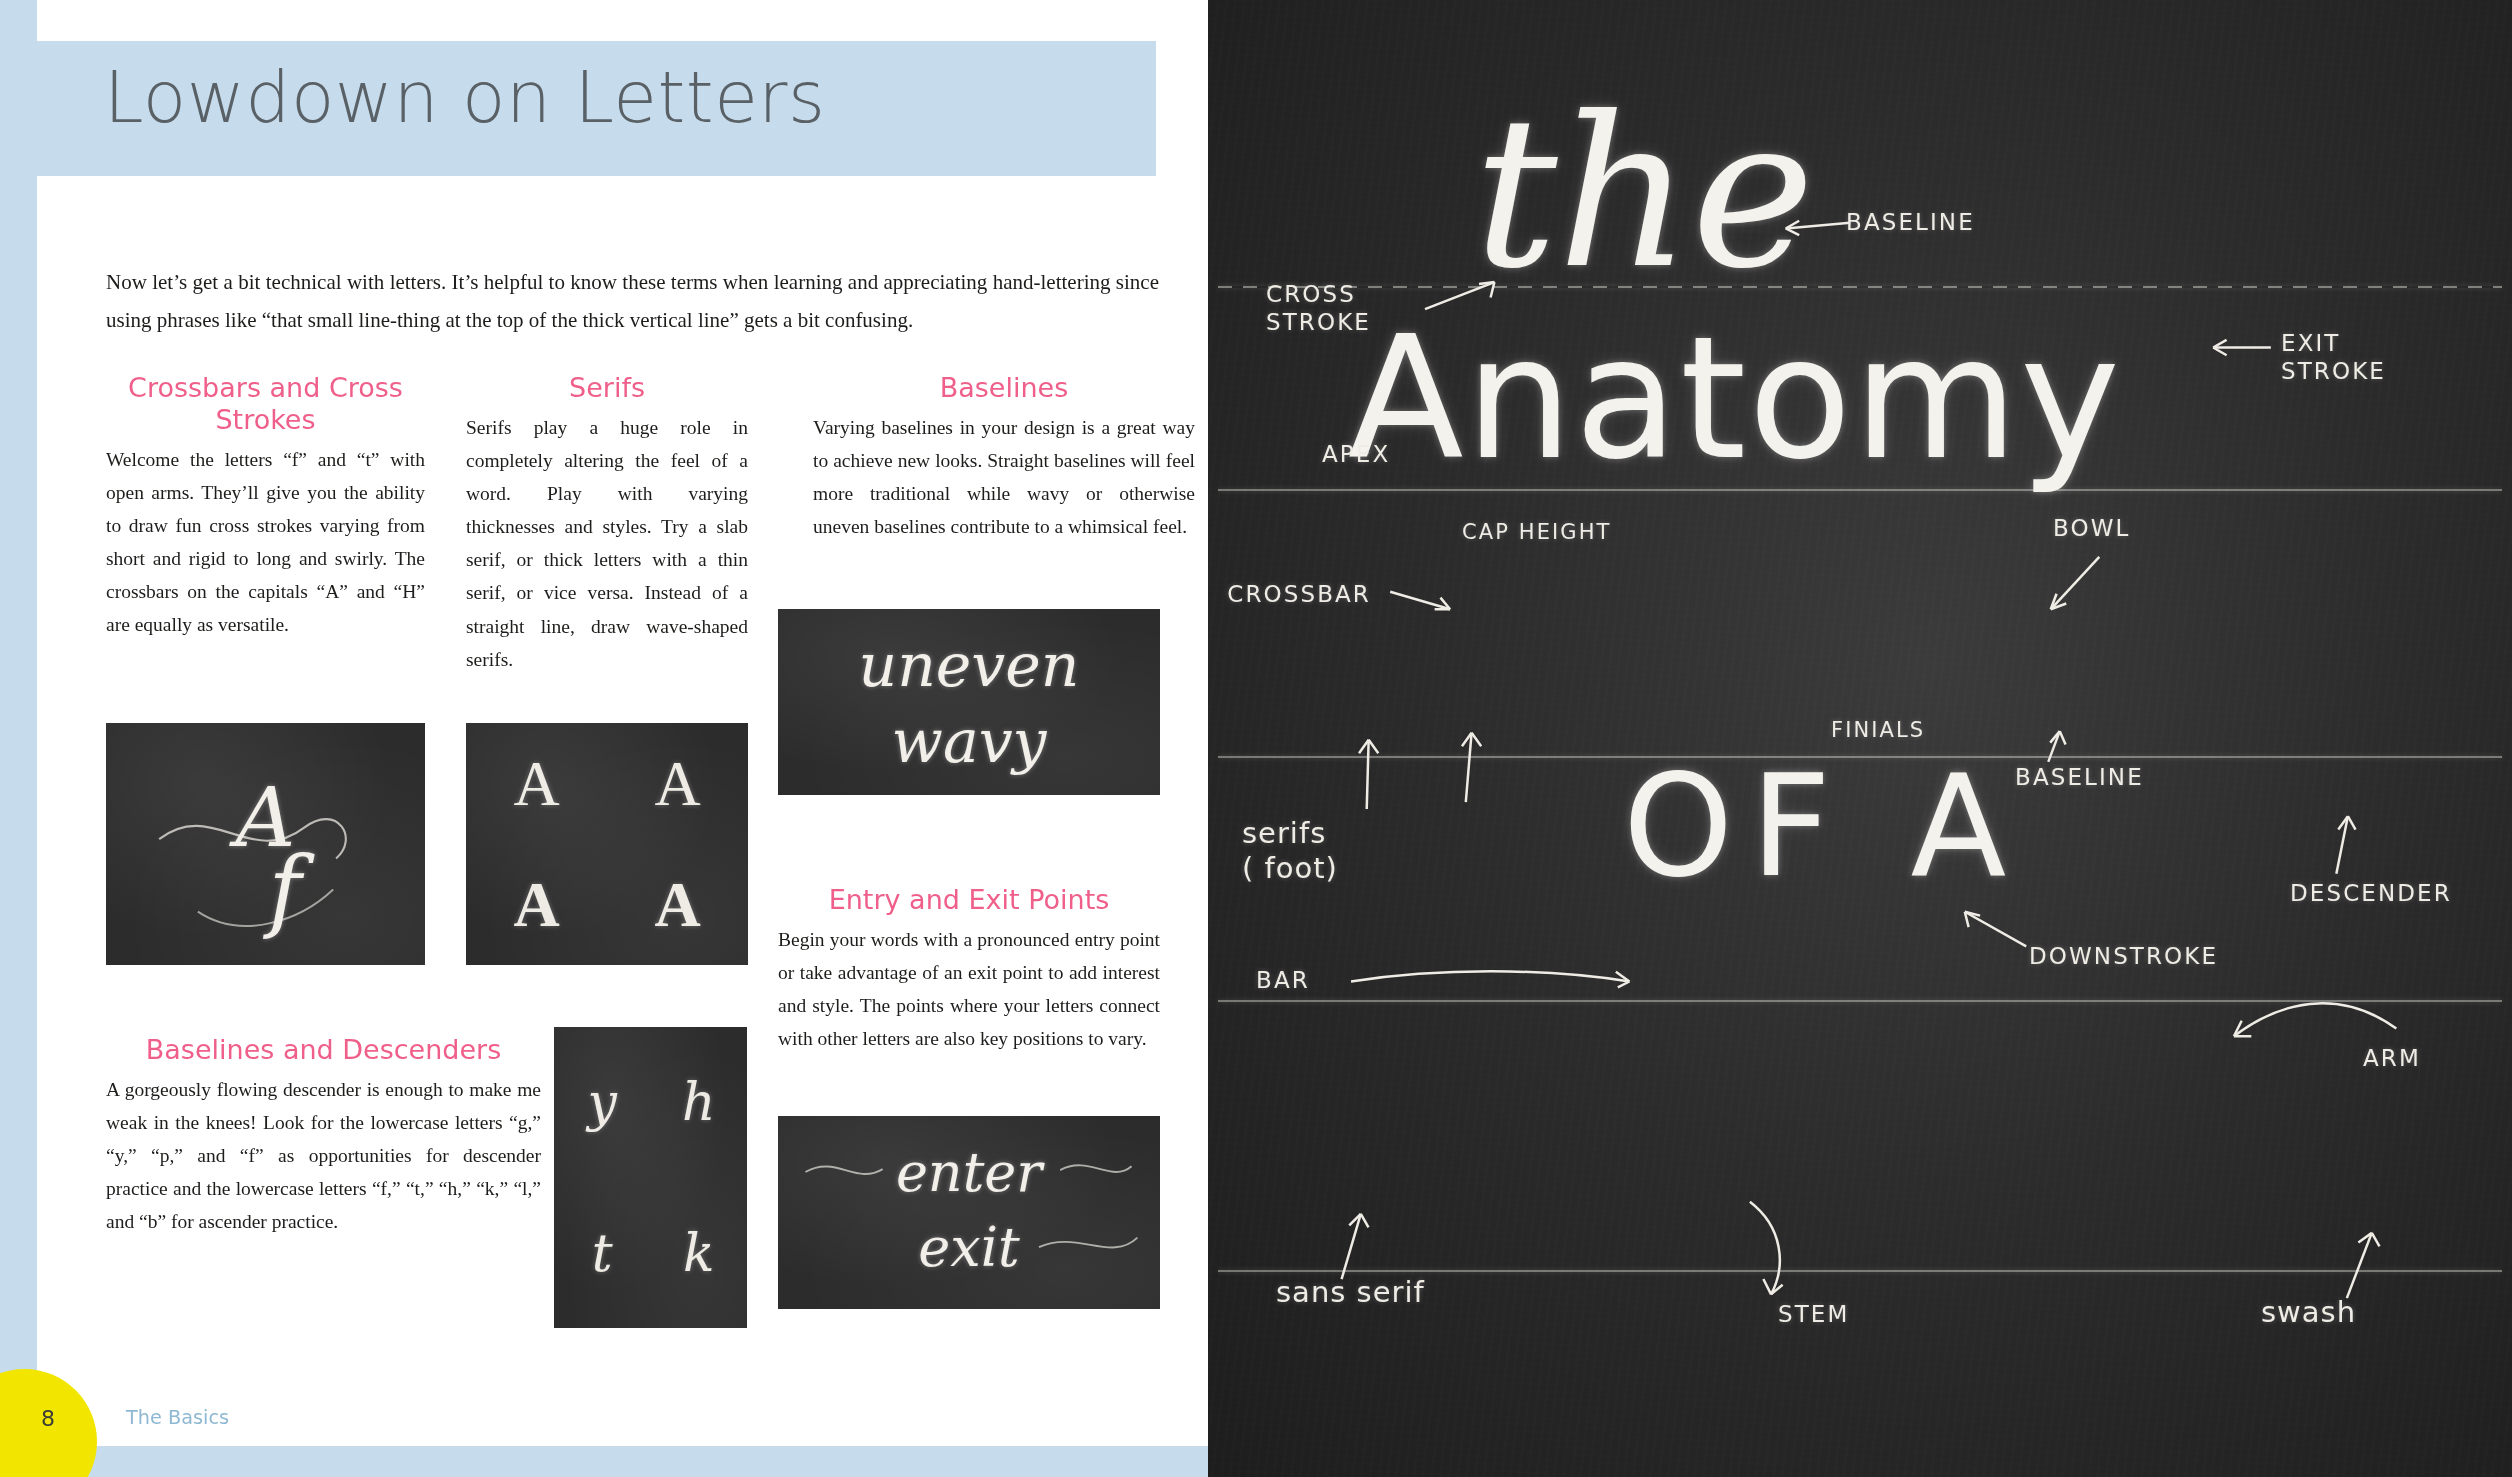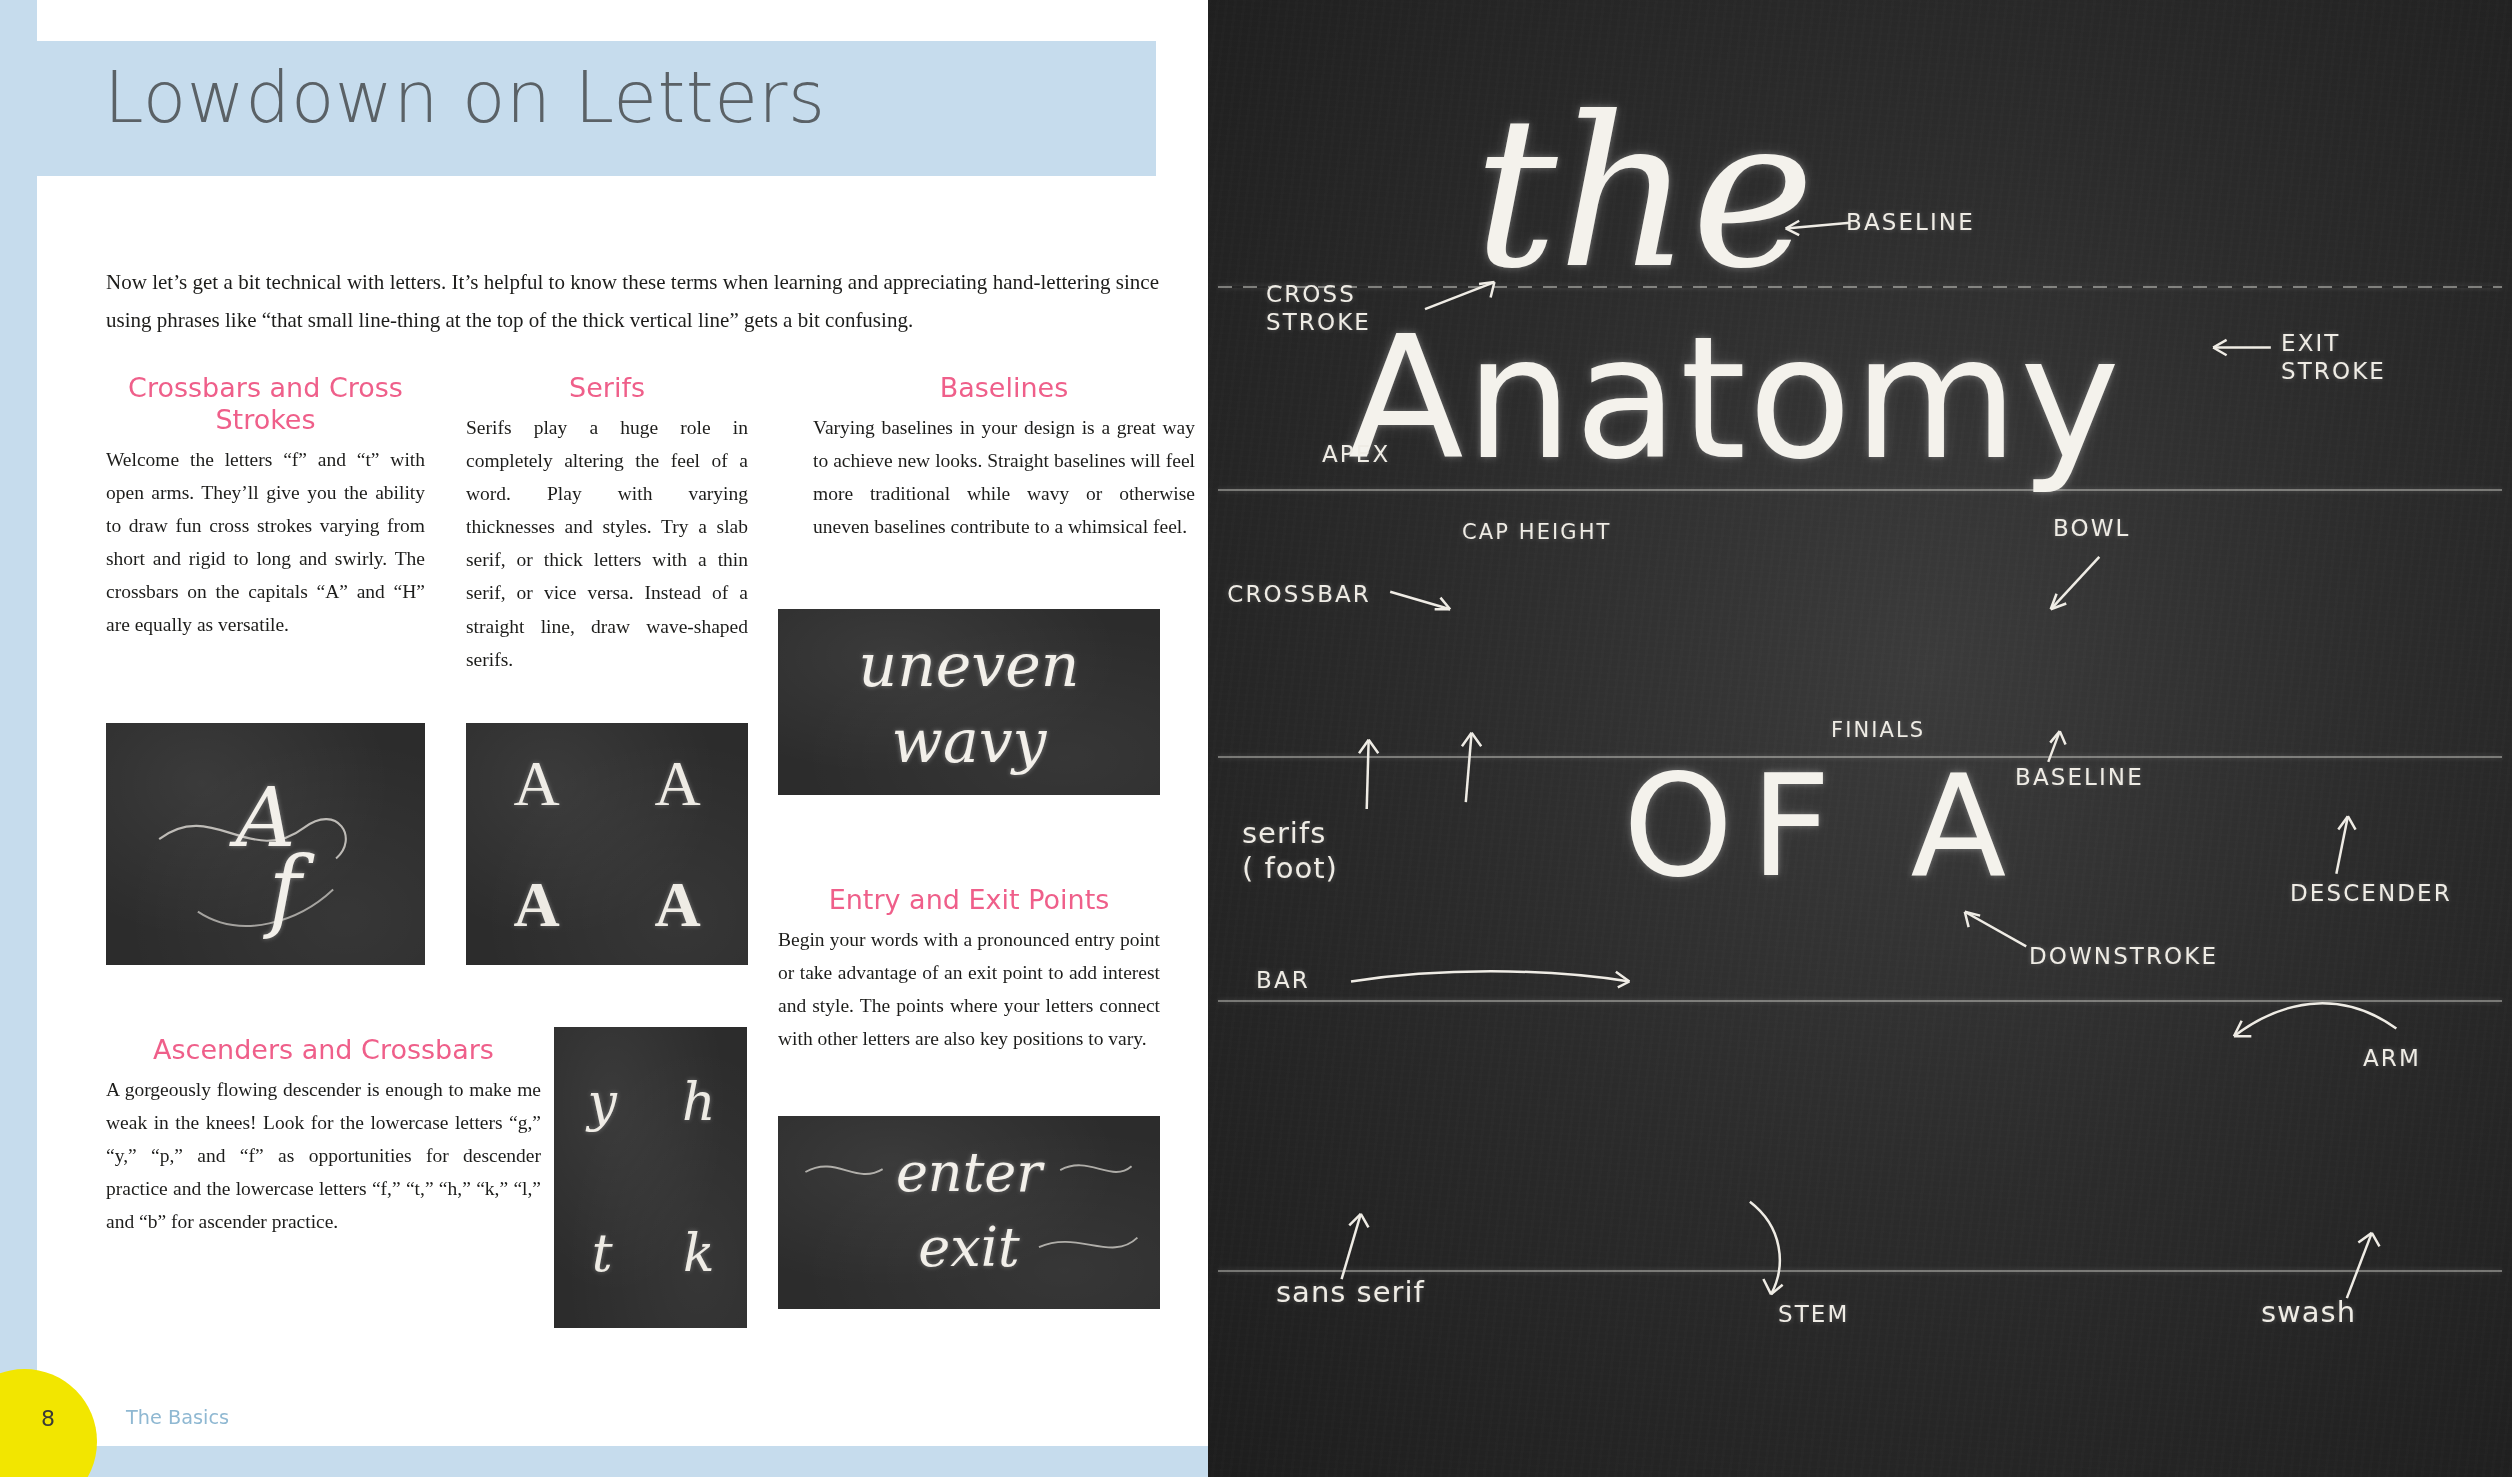--- a/index.html
+++ b/index.html
@@ -260,21 +260,21 @@
       <div class="hdr">Serifs</div>
       <p>Serifs play a huge role in completely altering the feel of a word. Play with varying thicknesses and styles. Try a slab serif, or thick letters with a thin serif, or vice versa. Instead of a straight line, draw wave-shaped serifs.</p>
     </div>
 
     <div class="col" id="col3">
       <div class="hdr">Baselines</div>
       <p>Varying baselines in your design is a great way to achieve new looks. Straight baselines will feel more traditional while wavy or otherwise uneven baselines contribute to a whimsical feel.</p>
     </div>
 
     <div class="col" id="col4">
-      <div class="hdr">Ascenders and Crossbars</div>
+      <div class="hdr">Baselines and Descenders</div>
       <p>A gorgeously flowing descender is enough to make me weak in the knees! Look for the lowercase letters “g,” “y,” “p,” and “f” as opportunities for descender practice and the lowercase letters “f,” “t,” “h,” “k,” “l,” and “b” for ascender practice.</p>
     </div>
 
     <div class="col" id="col5">
       <div class="hdr">Entry and Exit Points</div>
       <p>Begin your words with a pronounced entry point or take advantage of an exit point to add interest and style. The points where your letters connect with other letters are also key positions to vary.</p>
     </div>
 
     <div class="chalk" id="img-crossbars">
       <div class="chalk-txt script" style="top:46px; font-size:83px;">A</div>

